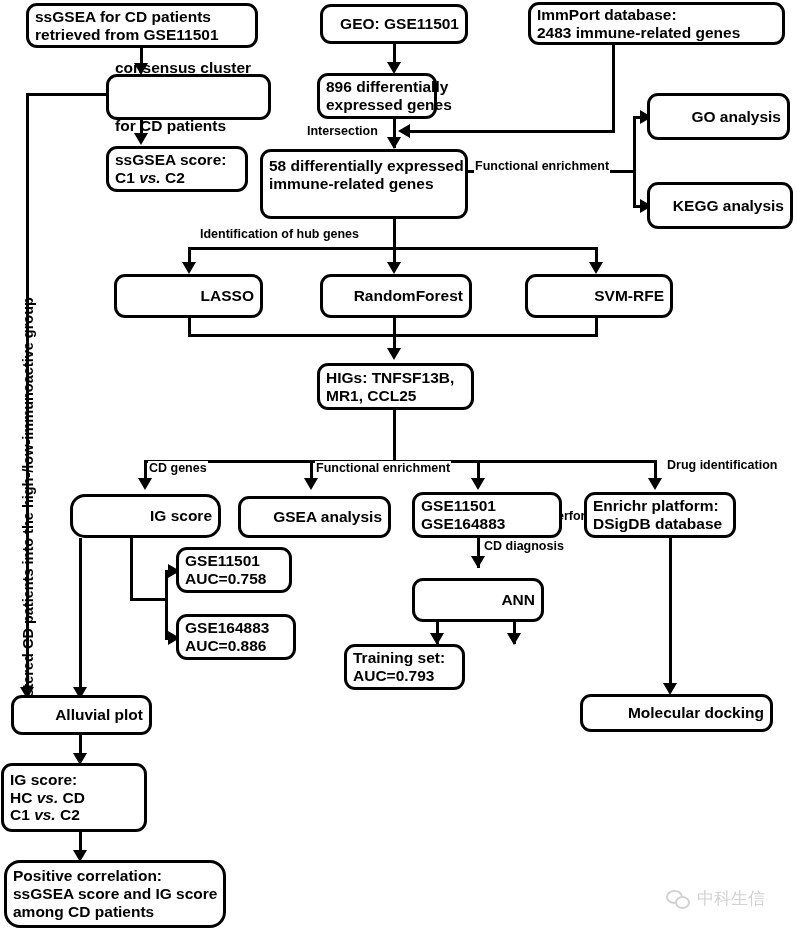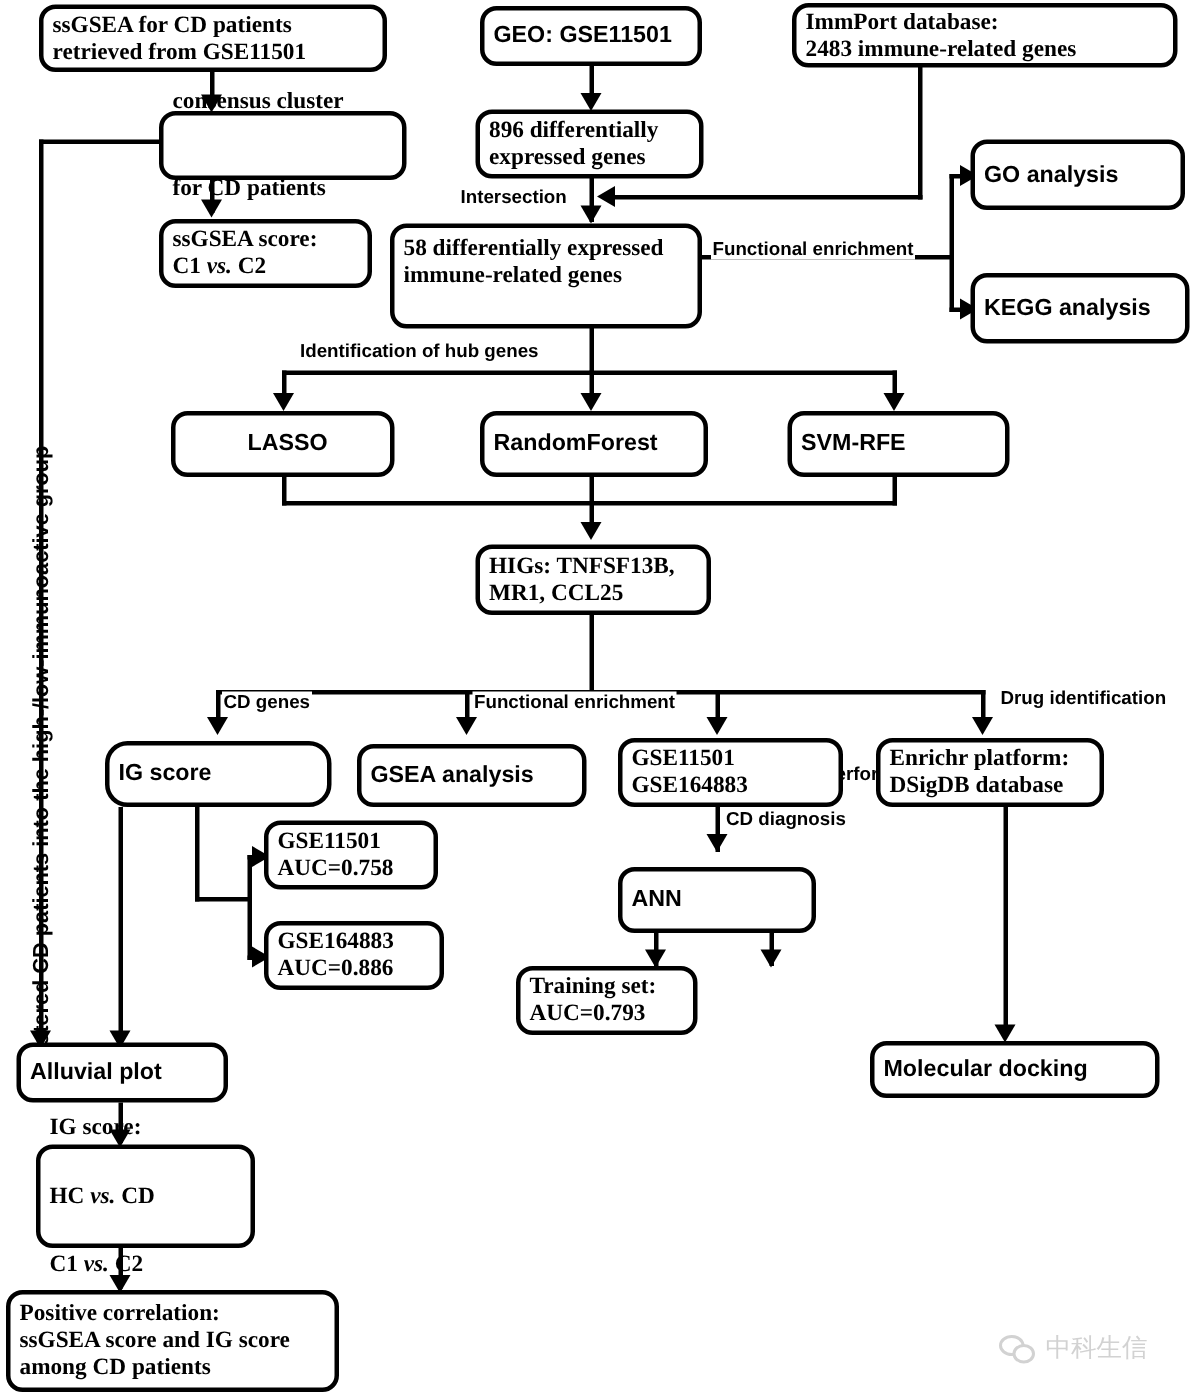--- a/index.html
+++ b/index.html
@@ -25,22 +25,22 @@
     font-weight: bold;
     font-size: 15.5px;
     line-height: 1.16;
     display: flex;
     flex-direction: column;
     justify-content: center;
     padding: 2px 6px;
     z-index: 5;
     white-space: nowrap;
   }
-  .node.center { align-items: flex-start; text-align: center; }
-  .node.left   { align-items: flex-start; text-align: left; font-family: Liberation Serif, serif; }
+  .node.center { align-items: flex-end; text-align: center; }
+  .node.left   { align-items: flex-start; text-align: left; }
   .node .ln { display: block; }
   .node .it { font-style: italic; }
 
   
   .edge {
     position: absolute;
     background: #000000;
     z-index: 2;
   }
   .vline { width: 3px; }
@@ -226,21 +226,21 @@
 
   <div class="node left" style="left:106px; top:146px; width:142px; height:46px;">
     <span class="ln">ssGSEA score:</span>
     <span class="ln"><span>C1  </span><span class="it">vs.</span><span> C2</span></span>
   </div>
 
   <div class="node center" style="left:320px; top:4px; width:148px; height:40px;">
     <span class="ln">GEO: GSE11501</span>
   </div>
 
-  <div class="node left" style="left:317px; top:73px; width:152px; height:46px;">
+  <div class="node left" style="left:317px; top:73px; width:120px; height:46px;">
     <span class="ln">896 differentially</span>
     <span class="ln">expressed genes</span>
   </div>
 
   <div class="node left" style="left:528px; top:2px; width:257px; height:43px;">
     <span class="ln">ImmPort database:</span>
     <span class="ln">2483 immune-related genes</span>
   </div>
 
   <div class="node left" style="left:260px; top:149px; width:208px; height:70px; justify-content:flex-start; padding-top:5px;">
@@ -312,27 +312,27 @@
 
 
   <div class="node center" style="left:580px; top:694px; width:193px; height:38px;">
     <span class="ln">Molecular docking</span>
   </div>
 
   <div class="node center" style="left:11px; top:695px; width:141px; height:40px;">
     <span class="ln">Alluvial plot</span>
   </div>
 
-  <div class="node left" style="left:24px; top:763px; width:146px; height:69px;gap:28px;">
+  <div class="node left" style="left:1px; top:763px; width:146px; height:69px;">
     <span class="ln">IG score:</span>
     <span class="ln"><span>HC  </span><span class="it">vs.</span><span> CD</span></span>
     <span class="ln"><span>C1  </span><span class="it">vs.</span><span> C2</span></span>
   </div>
 
-  <div class="node left" style="left:4px; top:860px; width:222px; height:68px;">
+  <div class="node left" style="left:4px; top:860px; width:222px; height:68px;border-radius:16px;">
     <span class="ln">Positive correlation:</span>
     <span class="ln">ssGSEA score and IG score</span>
     <span class="ln">among CD patients</span>
   </div>
 
   <div class="watermark" style="left:666px; top:887px;">
     <span class="wechat-glyph">
       <span class="b1"></span>
         <span class="b2"></span>
     </span>

